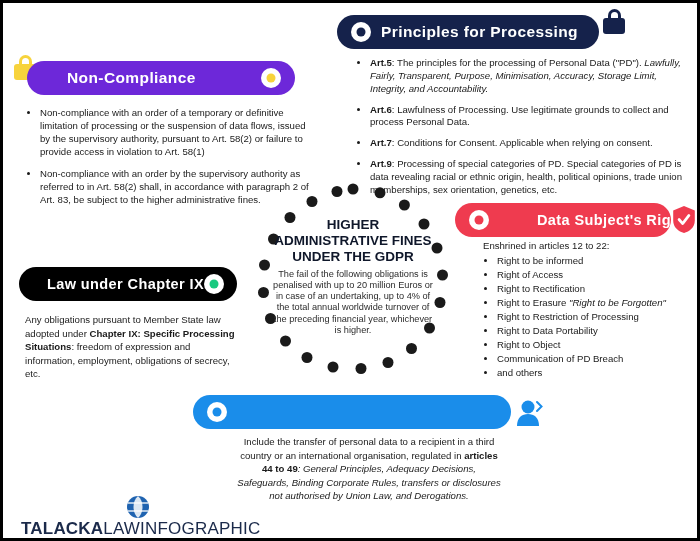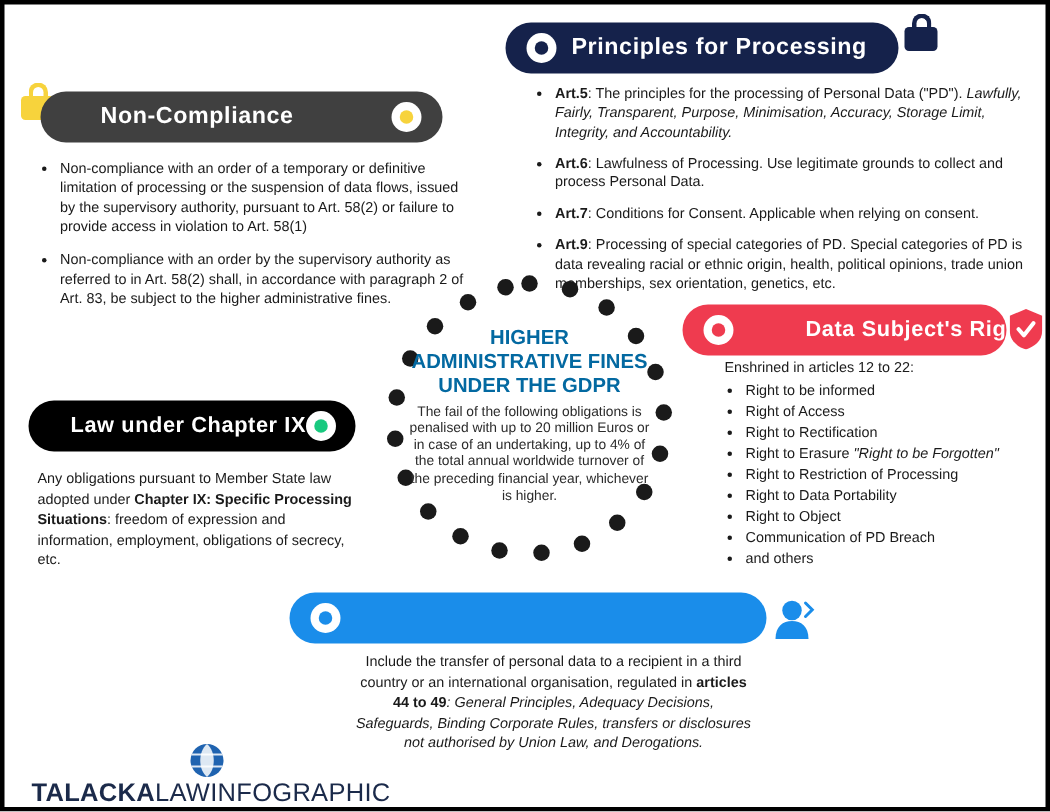--- a/index.html
+++ b/index.html
@@ -60,21 +60,21 @@
     left: 334px; top: 12px;
     background: #15224b;
     width: 262px;
   }
   #pill-principles .ring::after { background:#15224b; }
   #pill-principles .label { margin-left: 10px; font-size: 15.5px; }
 
   
   #pill-noncompliance {
     left: 24px; top: 58px;
-    background: #404040;
+    background: #6d28d9;
     color: #ffffff;
     width: 268px;
     justify-content: space-between;
   }
   #pill-noncompliance .ring::after { background:#f7d33c; }
   #pill-noncompliance .label { font-size: 15.5px; color:#ffffff; }
 
   
   #pill-rights {
     left: 452px; top: 200px;
@@ -156,21 +156,21 @@
     flex-direction: column;
     align-items: center;
     justify-content: flex-start;
     padding-top: 20px;
     box-sizing: border-box;
   }
   #center .title {
     font-size: 13.5px;
     font-weight: bold;
     line-height: 1.18;
-    color: #0369a1;
+    color: #0f172a;
   }
   #center .sub {
     margin-top: 4px;
     font-size: 9.2px;
     line-height: 1.22;
     color: #2b2b2b;
   }
 
   
   .block { position: absolute; box-sizing: border-box; }

